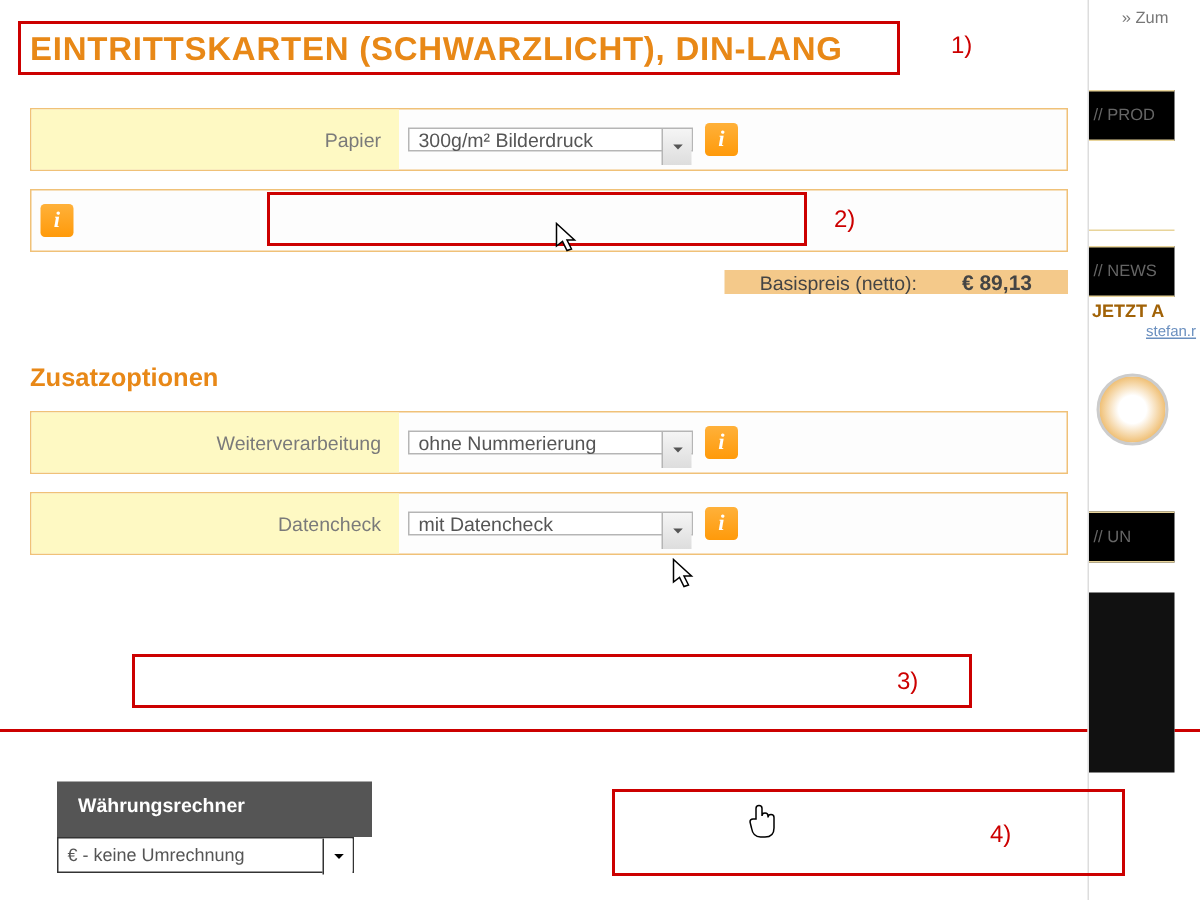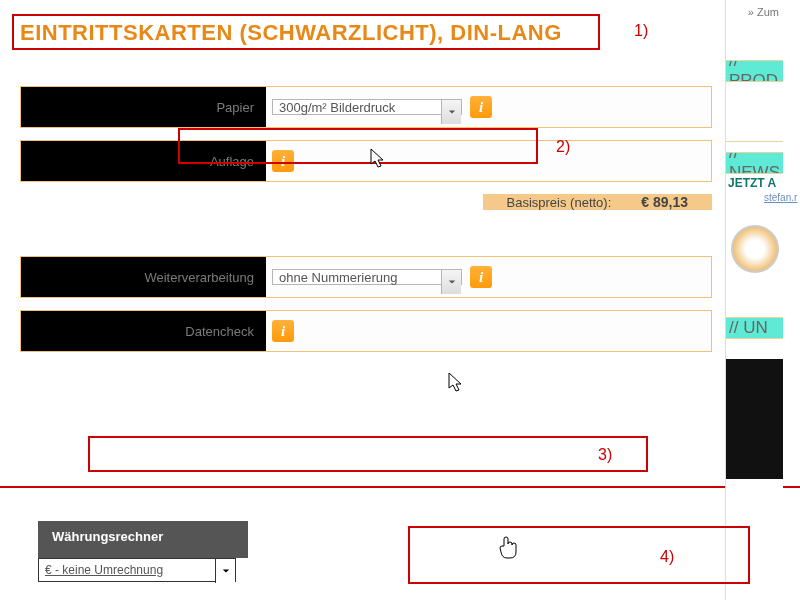--- a/index.html
+++ b/index.html
@@ -1,43 +1,43 @@
 <!DOCTYPE html>
 <html><head>
 <meta charset="utf-8">
 <style>
   * { box-sizing: border-box; margin: 0; padding: 0; }
   body { font-family: Arial, sans-serif; font-size: 13px; color: #555; background: #fff; width: 800px; height: 600px; position: relative; overflow: hidden; }
   .main { padding: 20px 30px 0 20px; width: 742px; }
-  .page-title { color: #e88817; font-size: 22px; font-weight: bold; letter-spacing: 0.5px; margin-bottom: 40px; }
+  .page-title { color: #e88817; font-size: 22px; font-weight: bold; letter-spacing: 0.5px; margin-bottom: 26px; }
   .section-title { color: #e88817; font-size: 17px; font-weight: bold; margin-bottom: 12px; margin-top: 4px; }
   .config-row { border: 1px solid #f0c178; background: #fdfdfd; display: flex; align-items: center; margin-bottom: 12px; height: 42px; }
-  .row-label { width: 245px; text-align: right; padding-right: 12px; color: #7a7a7a; background: #000000; height: 100%; display: flex; align-items: center; justify-content: flex-end; border-right: 0; }
+  .row-label { width: 245px; text-align: right; padding-right: 12px; color: #7a7a7a; background: #fef9c3; height: 100%; display: flex; align-items: center; justify-content: flex-end; border-right: 0; }
   .row-control { display: flex; align-items: center; padding-left: 6px; gap: 8px; }
   .select { width: 190px; height: 16px; border: 1px solid #b5b5b5; background: #fff; font-size: 13px; padding: 0 22px 0 6px; position: relative; display: flex; align-items: center; }
   .select-arrow { position: absolute; right: 0; top: 0; width: 20px; height: 24px; background: linear-gradient(#f5f5f5,#ddd); border-left: 1px solid #b5b5b5; display: flex; align-items: center; justify-content: center; }
   .select-arrow svg { width: 8px; height: 8px; }
   .info-icon { width: 22px; height: 22px; background: linear-gradient(#ffb13a,#ff9a0a); border-radius: 3px; color: #fff; font-style: italic; font-weight: bold; font-size: 15px; display: flex; align-items: center; justify-content: center; font-family: Georgia, serif; }
   .price-row { display: flex; justify-content: flex-end; margin-top: 8px; margin-bottom: 46px; }
   .price-box { background: #f4c98a; padding: 0 24px; display: flex; gap: 30px; align-items: center; color: #444; }
   .price-box .label { font-size: 13px; }
   .price-box .value { font-weight: bold; font-size: 14px; }
   .footer-bar { position: absolute; left: 0; right: 0; bottom: 0; height: 114px; padding: 12px 30px 18px 38px; display: flex; justify-content: space-between; align-items: flex-end; border-top: 2px solid #c00; width: 800px; }
   .currency-box { background: #555; padding: 8px 21px 6px 14px; width: 210px; }
   .currency-title { color: #fff; font-weight: bold; font-size: 13px; margin-bottom: 8px; }
-  .currency-select { background: #fff; border: 1px solid #333; height: 24px; position: relative; display: flex; align-items: center; padding: 0 22px 0 6px; font-size: 12px; text-decoration: underline; }
+  .currency-select { background: #fff; border: 1px solid #333; height: 24px; position: relative; display: flex; align-items: center; padding: 0 22px 0 6px; font-size: 12px; }
   .currency-select .select-arrow { background: #fff; border-left: 1px solid #333; }
   .order-btn { background: linear-gradient(#7fb72b,#6ca61e); border: 1px solid #5c9010; color: #fff; font-size: 17px; height: 44px; width: 284px; display: flex; align-items: center; justify-content: center; gap: 50px; position: relative; cursor: pointer; }
   .order-btn .chev { position: absolute; right: 16px; }
   .annot { position: absolute; border: 2px solid #c00; pointer-events: none; }
   .annot-label { position: absolute; color: #c00; font-size: 16px; font-weight: normal; }
   .right-sidebar { position: absolute; right: 17px; top: 0; width: 58px; height: 600px; border-left: 1px solid #ddd; background: #fff; font-size: 11px; }
   .right-sidebar .lnk { color: #777; padding: 6px 4px; display: block; text-align: right; }
-  .right-sidebar .band { background: #5eead4; height: 22px; border-top: 1px solid #e8d49a; border-bottom: 1px solid #e8d49a; display:flex; align-items:center; padding-left:3px; color:#666; font-size:17px; overflow:hidden; }
-  .right-sidebar .bold { font-weight: bold; color: #0f766e; padding: 2px 0 2px 2px; font-size: 12px; white-space: nowrap; overflow:hidden; }
+  .right-sidebar .band { background: #000000; height: 34px; border-top: 1px solid #e8d49a; border-bottom: 1px solid #e8d49a; display:flex; align-items:center; padding-left:3px; color:#666; font-size:11px; overflow:hidden; }
+  .right-sidebar .bold { font-weight: bold; color: #a16207; padding: 2px 0 2px 2px; font-size: 12px; white-space: nowrap; overflow:hidden; }
   .right-sidebar .small { color: #6a8fbf; font-size: 10px; padding-left: 2px; text-decoration: underline; margin-left: 36px; }
   .cursor-arrow { position: absolute; pointer-events: none; }
   .cursor-hand { position: absolute; pointer-events: none; }
   .badge-img { width: 48px; height: 48px; border-radius: 50%; background: radial-gradient(#fff 30%, #f0c178 70%); margin: 4px auto; border:2px solid #ccc; }
   .promo-box { margin-top: 20px; background: #111; height: 120px; }
 </style>
 </head>
 <body>
 
 <div class="main">
@@ -53,52 +53,60 @@
             <svg viewBox="0 0 10 10">
               <path d="M1 3 L5 7 L9 3 Z" fill="#555"></path>
             </svg>
           </span>
       </div>
       <div class="info-icon">i</div>
     </div>
   </div>
 
   <div class="config-row">
-    <div class="row-label">Auflage</div>
     <div class="row-control">
       <div class="info-icon">i</div>
     </div>
   </div>
 
   <div class="price-row">
     <div class="price-box">
       <span class="label">Basispreis (netto):</span>
       <span class="value">€ 89,13</span>
     </div>
   </div>
 
+  <div class="section-title">Zusatzoptionen</div>
 
   <div class="config-row">
     <div class="row-label">Weiterverarbeitung</div>
     <div class="row-control">
       <div class="select">
         <span>ohne Nummerierung</span>
         <span class="select-arrow">
             <svg viewBox="0 0 10 10">
               <path d="M1 3 L5 7 L9 3 Z" fill="#555"></path>
             </svg>
           </span>
       </div>
       <div class="info-icon">i</div>
     </div>
   </div>
 
   <div class="config-row">
     <div class="row-label">Datencheck</div>
     <div class="row-control">
+      <div class="select">
+        <span>mit Datencheck</span>
+        <span class="select-arrow">
+            <svg viewBox="0 0 10 10">
+              <path d="M1 3 L5 7 L9 3 Z" fill="#555"></path>
+            </svg>
+          </span>
+      </div>
       <div class="info-icon">i</div>
     </div>
   </div>
 </div>
 
 <div class="footer-bar">
   <div>
     <div class="currency-box">
       <div class="currency-title">Währungsrechner</div>
     </div>

